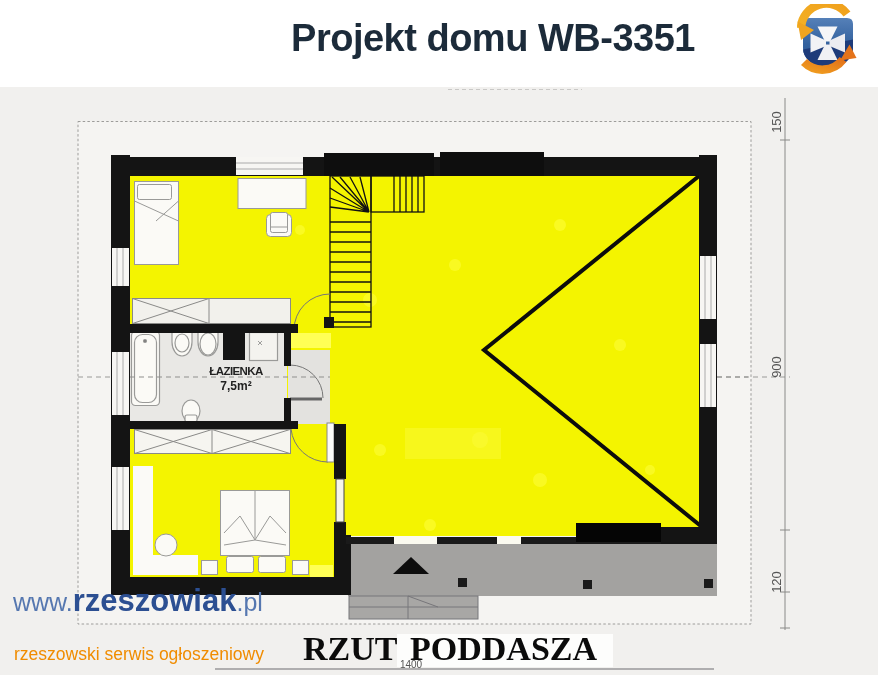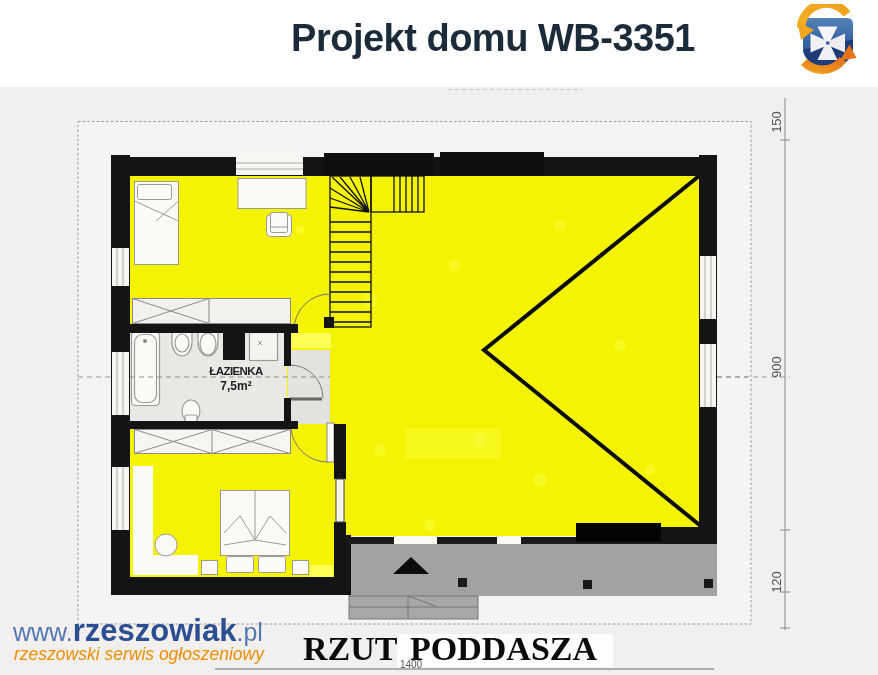--- a/index.html
+++ b/index.html
@@ -1,23 +1,23 @@
 <!DOCTYPE html>
 <html><head>
 <meta charset="utf-8">
 <style>
   html,body{margin:0;padding:0;}
   body{width:878px;height:675px;position:relative;background:#ffffff;overflow:hidden;
        font-family:"Liberation Sans", sans-serif;}
   .band{position:absolute;left:0;top:87px;width:878px;height:588px;background:#f1f0ee;}
   h1{position:absolute;left:0;top:17px;width:878px;margin:0;text-align:center;
      font-size:38px;font-weight:bold;color:#1c2b3a;letter-spacing:-0.5px;transform:translateX(54px);}
-  .w1{position:absolute;left:13px;top:613px;font-size:25px;color:#5577b0;white-space:nowrap;}
+  .w1{position:absolute;left:13px;top:583px;font-size:25px;color:#5577b0;white-space:nowrap;}
   .w1 b{font-size:31px;color:#2c4f92;}
-  .w2{position:absolute;left:14px;top:644px;font-size:17.5px;color:#f08c00;white-space:nowrap;font-style:italic;}
+  .w2{position:absolute;left:14px;top:644px;font-size:17.5px;color:#f08c00;white-space:nowrap;}
 </style>
 </head>
 <body>
 
 <h1>Projekt domu WB-3351</h1>
 
 <svg style="position:absolute;left:797px;top:4px" width="66" height="80" viewBox="0 0 66 80">
   <defs>
     <linearGradient id="shg" x1="0" y1="0" x2="0" y2="1">
       <stop offset="0" stop-color="#5580b8"></stop>

